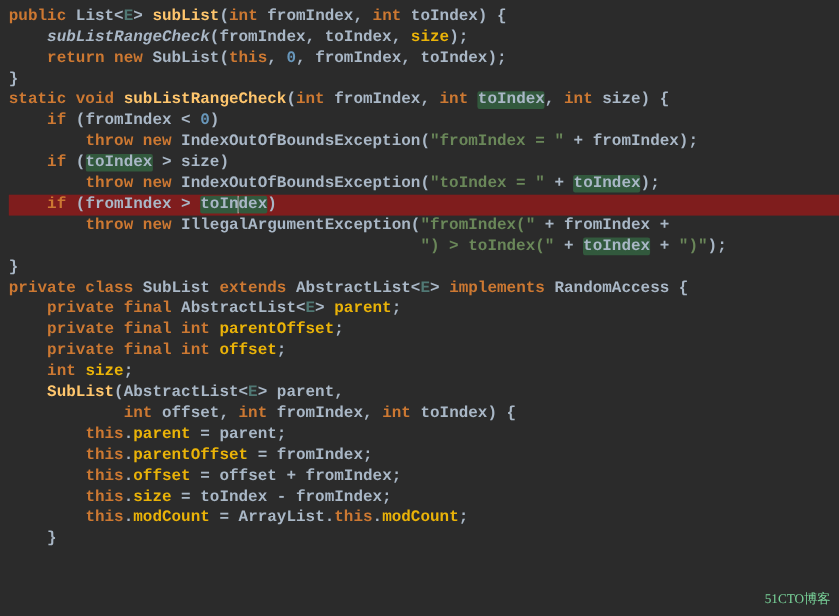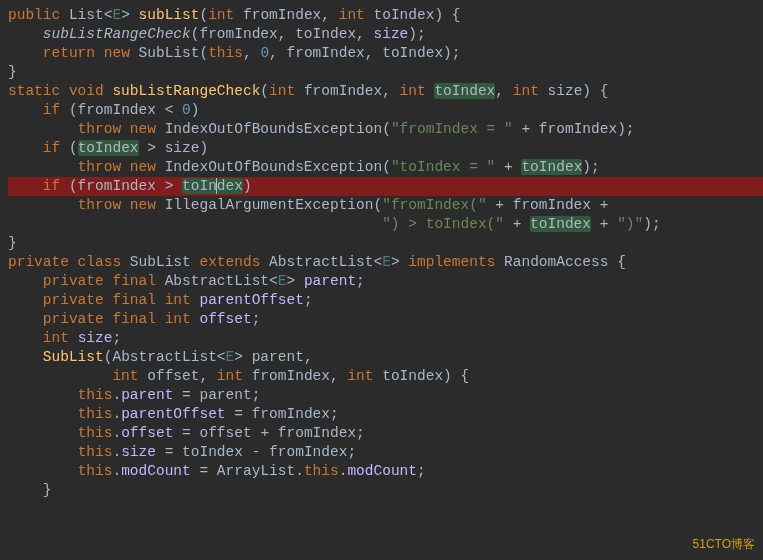--- a/index.html
+++ b/index.html
@@ -11,39 +11,40 @@
     color: #a9b7c6;
     width: 763px;
     height: 560px;
     overflow: hidden;
     position: relative;
     padding: 6px 0 0 8px;
   }
   pre {
     font-family: inherit;
     white-space: pre;
+    font-weight: bold;
   }
   .kw   { color: #cc7832; }            
   .type { color: #a9b7c6; }            
   .gen  { color: #507874; }            
   .mdef { color: #ffc66d; }            
   .num  { color: #6897bb; }            
   .str  { color: #6a8759; }            
   .ital { font-style: italic; }
-  .field{ color: #c4b5fd; }            
+  .field{ color: #eab308; }            
   .hl   { background: #32593d; border-radius: 2px; }  
   .cline{ background: #7f1d1d; display: inline-block; width: 100%; } 
   .caret { border-left: 1px solid #bbbbbb; margin-left: -1px; }
   .watermark {
     position: absolute;
     right: 8px;
     bottom: 6px;
-    color: #eab308;
+    color: #86efac;
     font-size: 12px;
-    font-family: Liberation Sans, sans-serif;
+    font-family: Liberation Serif, serif;
     opacity: 0.85;
   }
 </style>
 </head>
 <body>
 
 <pre id="code-root"><div><span class="kw">public </span><span class="type">List</span><span>&lt;</span><span class="gen">E</span><span>&gt; </span><span class="mdef">subList</span><span>(</span><span class="kw">int </span><span>fromIndex, </span><span class="kw">int </span><span>toIndex) {</span></div><div>    <span class="ital">subListRangeCheck</span><span>(fromIndex, toIndex, </span><span class="field">size</span><span>);</span></div><div>    <span class="kw">return new </span><span>SubList(</span><span class="kw">this</span><span>, </span><span class="num">0</span><span>, fromIndex, toIndex);</span></div><div><span>}</span></div><div></div><div><span class="kw">static void </span><span class="mdef">subListRangeCheck</span><span>(</span><span class="kw">int </span><span>fromIndex, </span><span class="kw">int </span><span class="hl">toIndex</span><span>, </span><span class="kw">int </span><span>size) {</span></div><div>    <span class="kw">if </span><span>(fromIndex &lt; </span><span class="num">0</span><span>)</span></div><div>        <span class="kw">throw new </span><span>IndexOutOfBoundsException(</span><span class="str">"fromIndex = "</span><span> + fromIndex);</span></div><div>    <span class="kw">if </span><span>(</span><span class="hl">toIndex</span><span> &gt; size)</span></div><div>        <span class="kw">throw new </span><span>IndexOutOfBoundsException(</span><span class="str">"toIndex = "</span><span> + </span><span class="hl">toIndex</span><span>);</span></div><div class="cline">    <span class="kw">if </span><span>(fromIndex &gt; </span><span class="hl">toIn</span><span class="caret"></span><span class="hl">dex</span><span>)</span></div><div>        <span class="kw">throw new </span><span>IllegalArgumentException(</span><span class="str">"fromIndex("</span><span> + fromIndex +</span></div><div>                                           <span class="str">") &gt; toIndex("</span><span> + </span><span class="hl">toIndex</span><span> + </span><span class="str">")"</span><span>);</span></div><div><span>}</span></div><div></div><div><span class="kw">private class </span><span class="type">SubList </span><span class="kw">extends </span><span class="type">AbstractList&lt;</span><span class="gen">E</span><span>&gt; </span><span class="kw">implements </span><span class="type">RandomAccess {</span></div><div>    <span class="kw">private final </span><span class="type">AbstractList&lt;</span><span class="gen">E</span><span>&gt; </span><span class="field">parent</span><span>;</span></div><div>    <span class="kw">private final int </span><span class="field">parentOffset</span><span>;</span></div><div>    <span class="kw">private final int </span><span class="field">offset</span><span>;</span></div><div>    <span class="kw">int </span><span class="field">size</span><span>;</span></div><div></div><div>    <span class="mdef">SubList</span><span>(AbstractList&lt;</span><span class="gen">E</span><span>&gt; parent,</span></div><div>            <span class="kw">int </span><span>offset, </span><span class="kw">int </span><span>fromIndex, </span><span class="kw">int </span><span>toIndex) {</span></div><div>        <span class="kw">this</span><span>.</span><span class="field">parent </span><span>= parent;</span></div><div>        <span class="kw">this</span><span>.</span><span class="field">parentOffset </span><span>= fromIndex;</span></div><div>        <span class="kw">this</span><span>.</span><span class="field">offset </span><span>= offset + fromIndex;</span></div><div>        <span class="kw">this</span><span>.</span><span class="field">size </span><span>= toIndex - fromIndex;</span></div><div>        <span class="kw">this</span><span>.</span><span class="field">modCount </span><span>= ArrayList.</span><span class="kw">this</span><span>.</span><span class="field">modCount</span><span>;</span></div><div>    <span>}</span></div></pre>
 
 <div class="watermark">51CTO博客</div>
 

